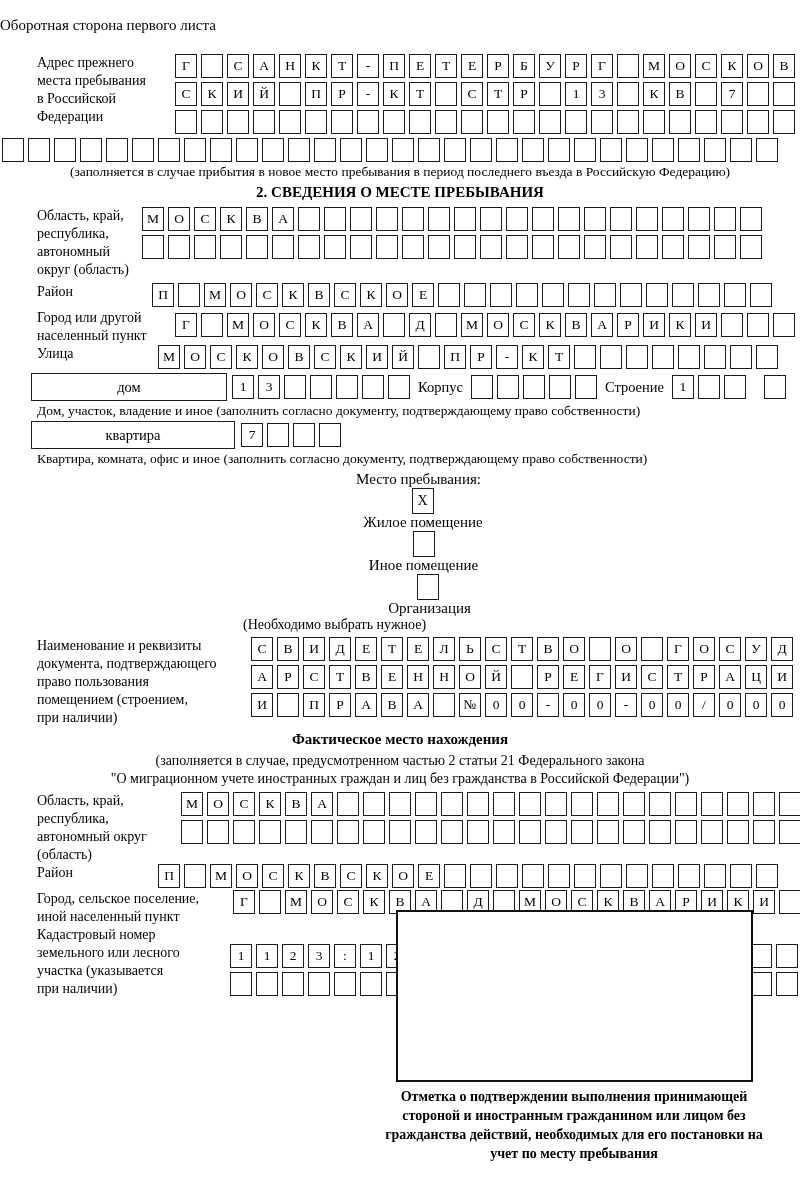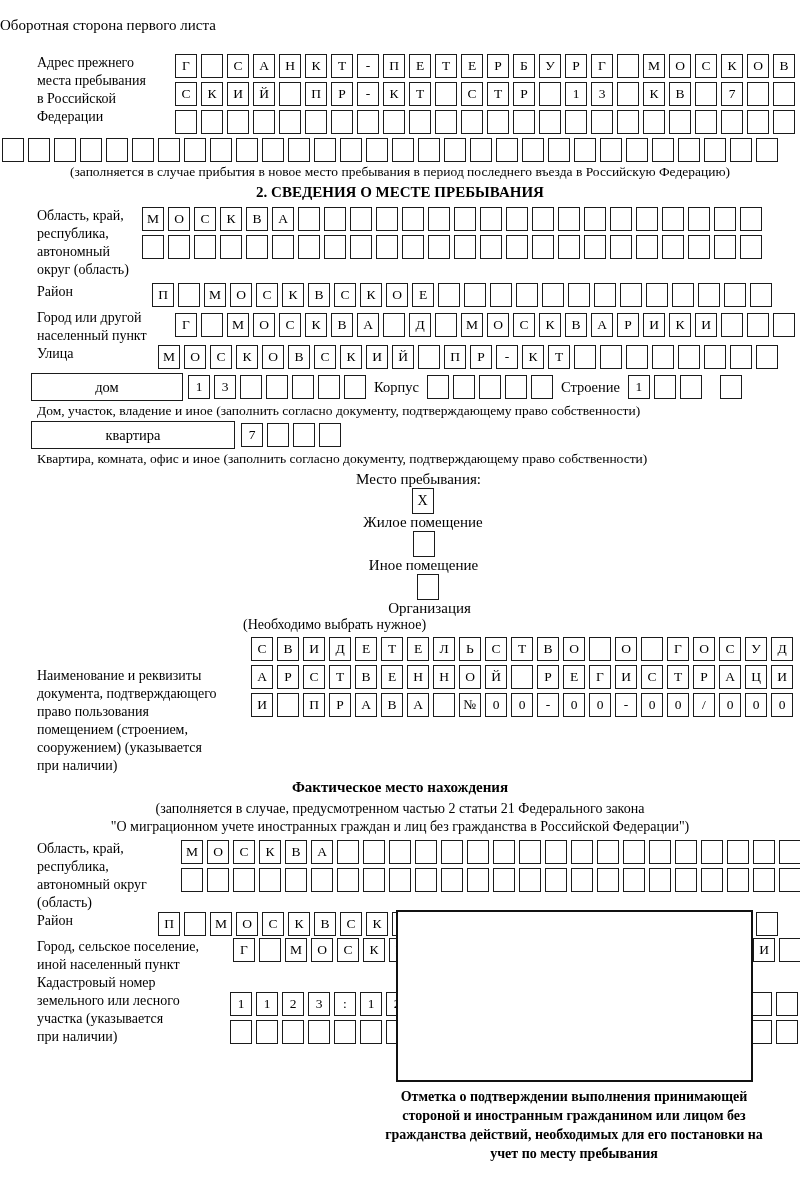--- a/index.html
+++ b/index.html
@@ -60,21 +60,21 @@
   #doc-block{margin-top:4px;}
   #fact-title{margin-top:4px;text-align:center;}
   .fact-note{font-size:14px;line-height:18px;text-align:center;}
   #fact-note1{margin-top:4px;}
   #region2{margin-top:4px;}
   #district2{margin-top:0;}
   #city2{margin-top:2px;}
   #cadastre{margin-top:0;}
   #cadastre .rowstack{margin-top:18px;}
   .w142{width:142px;} .w152{width:152px;} .w158{width:158px;} .w175{width:175px;}
-  .w181{width:181px;} .w230{width:230px;} .w233{width:233px;} .w251{width:251px;margin-top:30px;}
+  .w181{width:181px;} .w230{width:230px;} .w233{width:233px;} .w251{width:251px;}
   .gap18{margin-left:18px;}
 </style>
 </head>
 <body>
 
 <div class="hdr">Оборотная сторона первого листа</div>
 
 <div class="block" id="prev-block">
   <div class="lblcol w175">
       <div class="lbl-line">Адрес прежнего</div>
@@ -351,21 +351,21 @@
       <span class="cell"></span>
       <span class="cell"></span>
       <span class="cell"></span>
       <span class="cell"></span>
       <span class="cell"></span>
       <span class="cell"></span>
     </div>
 </div>
 
 <div class="hrow" id="house-row">
-  <div class="bigbox" style="width:152px">дом</div>
+  <div class="bigbox" style="width:196px">дом</div>
   <div class="cells" style="margin-left:5px">
       <span class="cell">1</span>
       <span class="cell">3</span>
       <span class="cell"></span>
       <span class="cell"></span>
       <span class="cell"></span>
       <span class="cell"></span>
       <span class="cell"></span>
     </div>
   <span class="inline-lbl">Корпус</span>
@@ -409,21 +409,20 @@
   <span style="margin-left:22px">Организация</span>
 </div>
 <div class="note" id="place-note">(Необходимо выбрать нужное)</div>
 
 <div class="block" id="doc-block">
   <div class="lblcol w251">
       <div class="lbl-line">Наименование и реквизиты</div>
       <div class="lbl-line">документа, подтверждающего</div>
       <div class="lbl-line">право пользования</div>
       <div class="lbl-line">помещением (строением,</div>
-      <div class="lbl-line">сооружением) (указывается</div>
       <div class="lbl-line">при наличии)</div>
     </div>
   <div class="rowstack">
     <div class="cells">
         <span class="cell">С</span>
         <span class="cell">В</span>
         <span class="cell">И</span>
         <span class="cell">Д</span>
         <span class="cell">Е</span>
         <span class="cell">Т</span>

